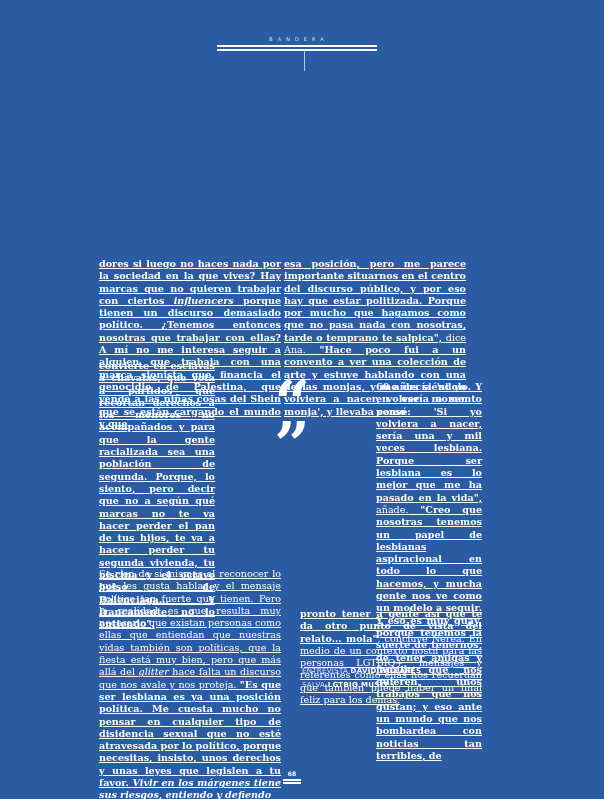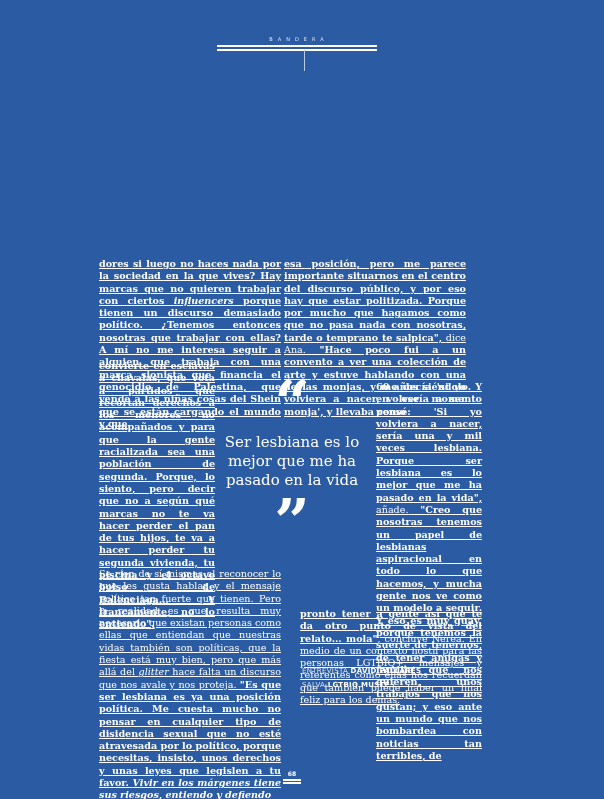--- a/index.html
+++ b/index.html
@@ -63,21 +63,20 @@
 <div class="col right-narrow">
   <p><span>60 años siéndolo. Y en ese momento pensé: 'Si yo volviera a nacer, sería una y mil veces lesbiana. Porque ser lesbiana es lo mejor que me ha pasado en la vida", </span><span class="light">añade.</span><span> "Creo que nosotras tenemos un papel de lesbianas aspiracional en todo lo que hacemos, y mucha gente nos ve como un modelo a seguir. Y eso es muy guay, porque tenemos la suerte de tenernos, de tener amigas y familia que nos quieren, unos trabajos que nos gustan; y eso ante un mundo que nos bombardea con noticias tan terribles, de</span></p>
 </div>
 
 <div class="col right-bottom">
   <p><span>pronto tener a gente así que te da otro punto de vista del relato... mola"</span><span class="light">, concluye Nerea. En medio de un contexto hostil para las personas LGTBIQ+, mensajes y referentes como ellas nos recuerdan que también puede haber un final feliz para los demás.</span></p>
 </div>
 
 <div class="quote">
   <div class="qmark">“</div>
-  <div class="qtext">Ser lesbiana es lo mejor que me ha pasado en la vida</div>
   <div class="qmark">”</div>
 </div>
 
 <div class="credits">
   <div><span class="lbl">ENTREVISTA</span> <b>DAVID PALLARÉS</b></div>
   <div><span class="lbl">SALVA</span> <b>LGTBIQ MUSTÉ</b></div>
 </div>
 
 <div class="pagenum">
   <div>68</div>

